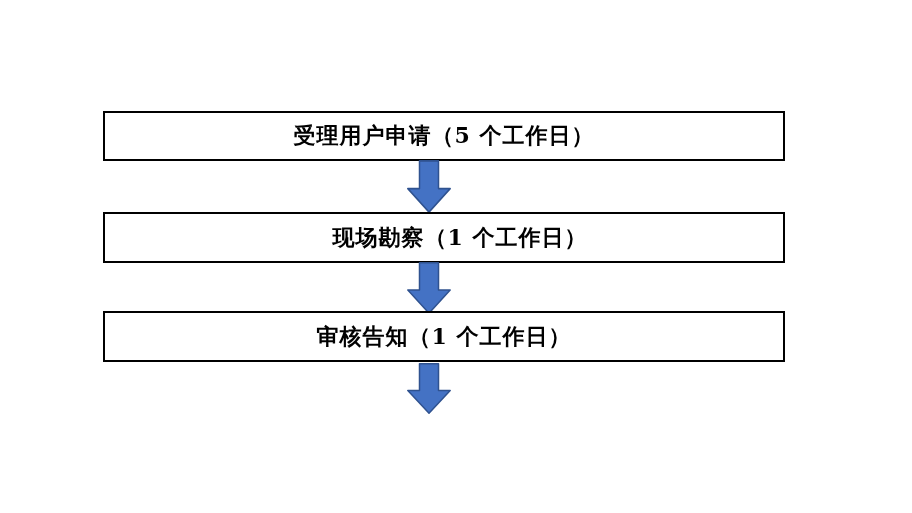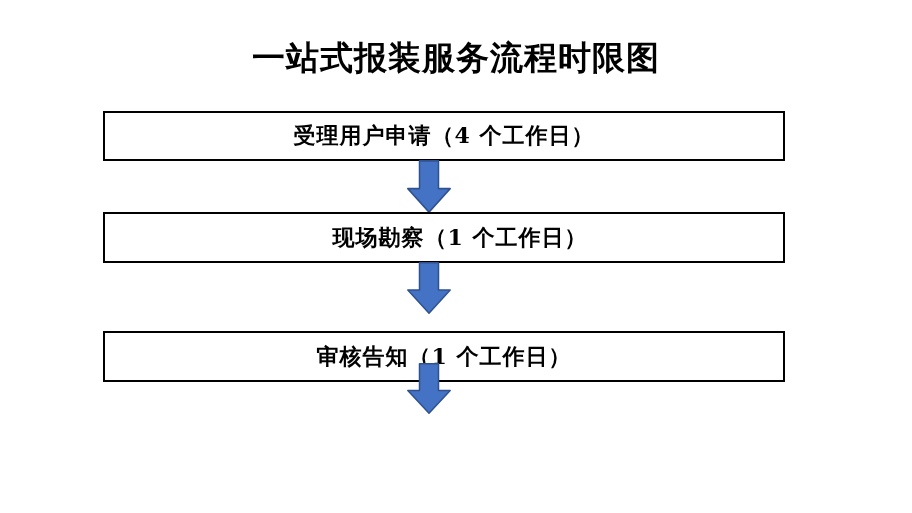--- a/index.html
+++ b/index.html
@@ -38,44 +38,43 @@
   }
   .step-label {
     font-size: 22px;
     font-weight: bold;
     color: #000000;
     letter-spacing: 1px;
     white-space: pre;
   }
   #box-1 { left: 103px; top: 111px; width: 682px; height: 50px; }
   #box-2 { left: 103px; top: 212px; width: 682px; height: 51px; padding-left: 32px; }
-  #box-3 { left: 103px; top: 331px; width: 682px; height: 51px; }
+  #box-3 { left: 103px; top: 311px; width: 682px; height: 51px; }
   #box-4 { left: 272px; top: 413px; width: 346px; height: 56px; }
   .flow-arrow {
     position: absolute;
     width: 44px;
   }
   #arrow-1 { left: 407px; top: 160px; height: 53px; }
   #arrow-2 { left: 407px; top: 262px; height: 52px; }
   #arrow-3 { left: 407px; top: 363px; height: 51px; }
   .flow-arrow svg {
     display: block;
     width: 100%;
     height: 100%;
   }
 </style>
 </head>
 <body>
 
 <div class="canvas">
 
-  <div class="diagram-title">一站式报装服务流程时限图</div>
 
   <div class="step-box" id="box-1">
-    <span class="step-label">受理用户申请（4 个工作日）</span>
+    <span class="step-label">受理用户申请（5 个工作日）</span>
   </div>
 
   <div class="flow-arrow" id="arrow-1">
     <svg viewBox="0 0 44 50" preserveAspectRatio="none" aria-hidden="true">
       <polygon points="12.5,0.8 31.5,0.8 31.5,27 43.2,27 22,49.2 0.8,27 12.5,27" stroke-width="1.5" stroke-linejoin="round" fill="#4472C4"></polygon>
       <polygon points="12.5,0.8 31.5,0.8 31.5,27 43.2,27 22,49.2 0.8,27 12.5,27" fill="none" stroke-width="1.5" stroke-linejoin="round" stroke="#2F528F"></polygon>
     </svg>
   </div>
 
   <div class="step-box" id="box-2">

